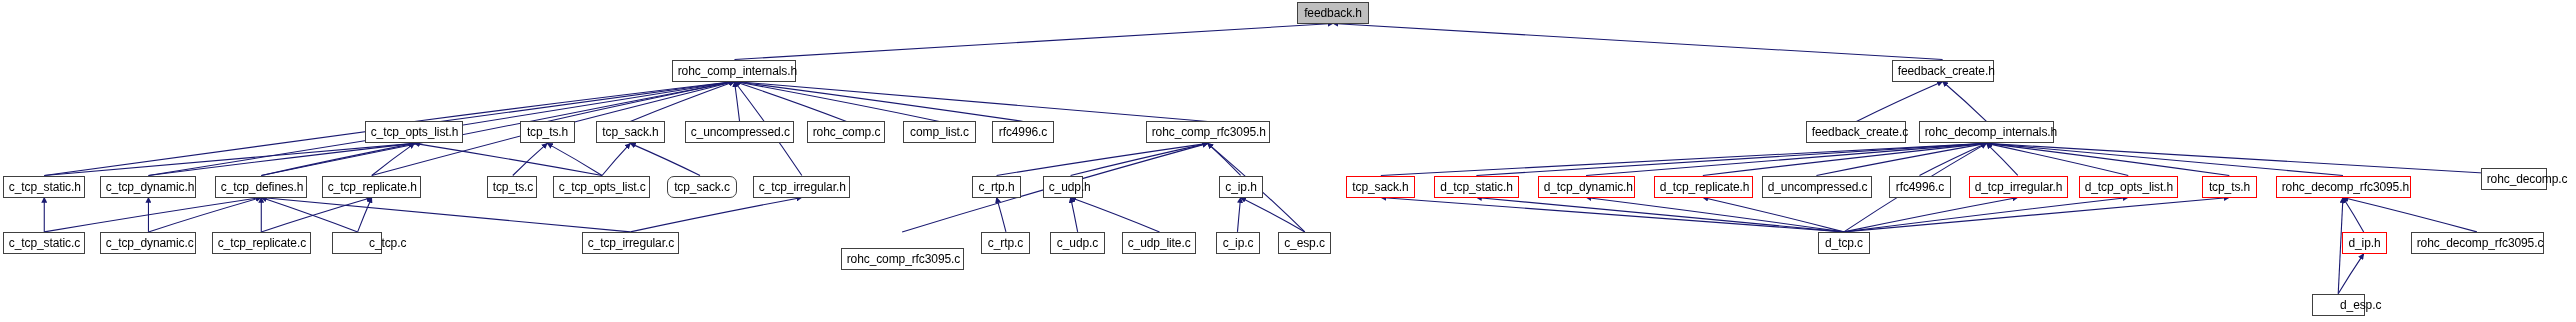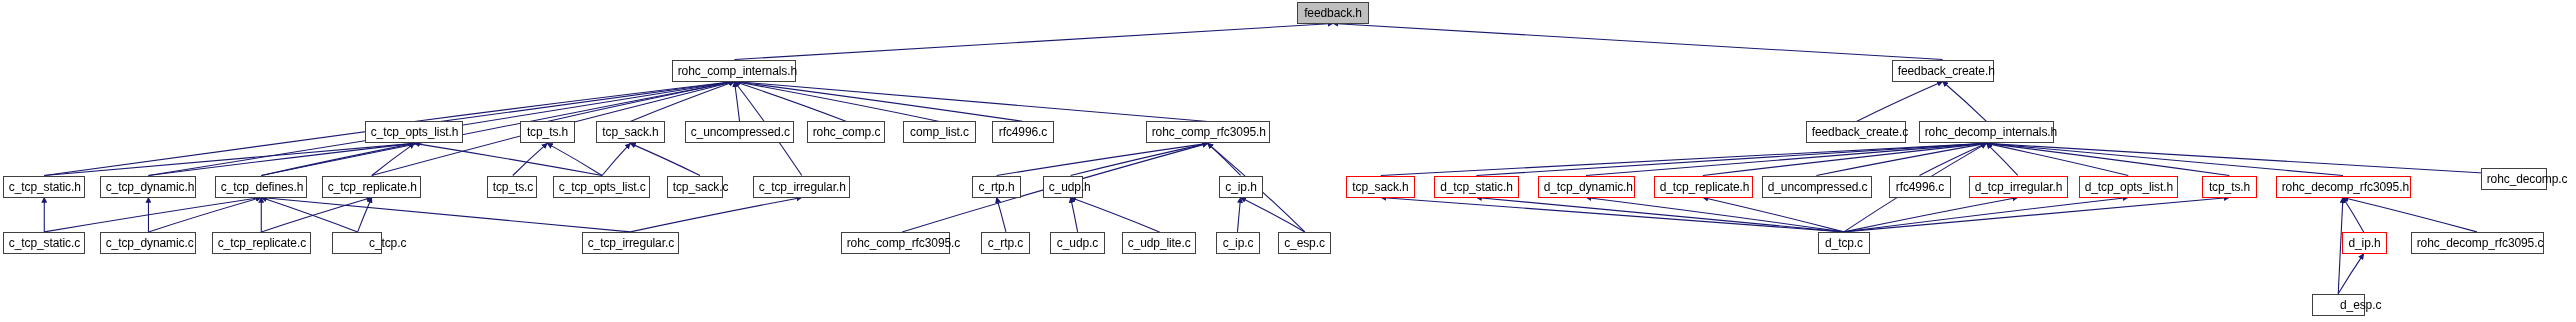--- a/index.html
+++ b/index.html
@@ -131,42 +131,42 @@
       <div class="node" style="left: 992px; top: 121px; width: 62px;">rfc4996.c</div>
       <div class="node" style="left: 1146px; top: 121px; width: 124px; text-align: center;">rohc_comp_rfc3095.h</div>
       <div class="node" style="left: 1806px; top: 121px; width: 100px;">feedback_create.c</div>
       <div class="node" style="left: 1919px; top: 121px; width: 135px;">rohc_decomp_internals.h</div>
       <div class="node" style="left: 3.1px; top: 176px; width: 82px;">c_tcp_static.h</div>
       <div class="node" style="left: 100px; top: 176px; width: 96px;">c_tcp_dynamic.h</div>
       <div class="node" style="left: 215px; top: 176px; width: 92px;">c_tcp_defines.h</div>
       <div class="node" style="left: 322px; top: 176px; width: 99px;">c_tcp_replicate.h</div>
       <div class="node" style="left: 487px; top: 176px; width: 50px;">tcp_ts.c</div>
       <div class="node" style="left: 553px; top: 176px; width: 97px;">c_tcp_opts_list.c</div>
-      <div class="node" style="left: 667px; top: 176px; width: 56px;">tcp_sack.c</div>
+      <div class="node" style="left: 667px; top: 176px; width: 70px; border-radius: 7px;">tcp_sack.c</div>
       <div class="node" style="left: 753px; top: 176px; width: 97px;">c_tcp_irregular.h</div>
       <div class="node" style="left: 972px; top: 176px; width: 49px;">c_rtp.h</div>
       <div class="node" style="left: 1043px; top: 176px; width: 40px;">c_udp.h</div>
       <div class="node" style="left: 1219px; top: 176px; width: 44px;">c_ip.h</div>
       <div class="node red" style="left: 1346px; top: 176px; width: 69px;">tcp_sack.h</div>
       <div class="node red" style="left: 1434px; top: 176px; width: 85px;">d_tcp_static.h</div>
       <div class="node red" style="left: 1538px; top: 176px; width: 97px;">d_tcp_dynamic.h</div>
       <div class="node red" style="left: 1654px; top: 176px; width: 99px;">d_tcp_replicate.h</div>
       <div class="node" style="left: 1762px; top: 176px; width: 110px;">d_uncompressed.c</div>
       <div class="node" style="left: 1889px; top: 176px; width: 62px;">rfc4996.c</div>
       <div class="node red" style="left: 1969px; top: 176px; width: 99px;">d_tcp_irregular.h</div>
       <div class="node red" style="left: 2079px; top: 176px; width: 99px;">d_tcp_opts_list.h</div>
       <div class="node red" style="left: 2202px; top: 176px; width: 55px;">tcp_ts.h</div>
       <div class="node red" style="left: 2276px; top: 176px; width: 135px;">rohc_decomp_rfc3095.h</div>
       <div class="node" style="left: 2481px; top: 168px; width: 66px;">rohc_decomp.c</div>
       <div class="node" style="left: 3.1px; top: 232px; width: 82px;">c_tcp_static.c</div>
       <div class="node" style="left: 100px; top: 232px; width: 96px;">c_tcp_dynamic.c</div>
       <div class="node" style="left: 212px; top: 232px; width: 99px;">c_tcp_replicate.c</div>
       <div class="node" style="left: 332px; top: 232px; width: 50px; padding-left: 36px;">c_tcp.c</div>
       <div class="node" style="left: 582px; top: 232px; width: 97px;">c_tcp_irregular.c</div>
-      <div class="node" style="left: 841px; top: 232px; width: 109px;">rohc_comp_rfc3095.c</div>
+      <div class="node" style="left: 841px; top: 248px; width: 123px;">rohc_comp_rfc3095.c</div>
       <div class="node" style="left: 981px; top: 232px; width: 49px;">c_rtp.c</div>
       <div class="node" style="left: 1050px; top: 232px; width: 55px;">c_udp.c</div>
       <div class="node" style="left: 1122px; top: 232px; width: 74px;">c_udp_lite.c</div>
       <div class="node" style="left: 1216px; top: 232px; width: 44px;">c_ip.c</div>
       <div class="node" style="left: 1278px; top: 232px; width: 53px;">c_esp.c</div>
       <div class="node" style="left: 1818px; top: 232px; width: 52px;">d_tcp.c</div>
       <div class="node red" style="left: 2342px; top: 232px; width: 45px;">d_ip.h</div>
       <div class="node" style="left: 2411px; top: 232px; width: 133px;">rohc_decomp_rfc3095.c</div>
       <div class="node" style="left: 2312px; top: 294px; width: 53px; padding-left: 27px;">d_esp.c</div>
     </div>

